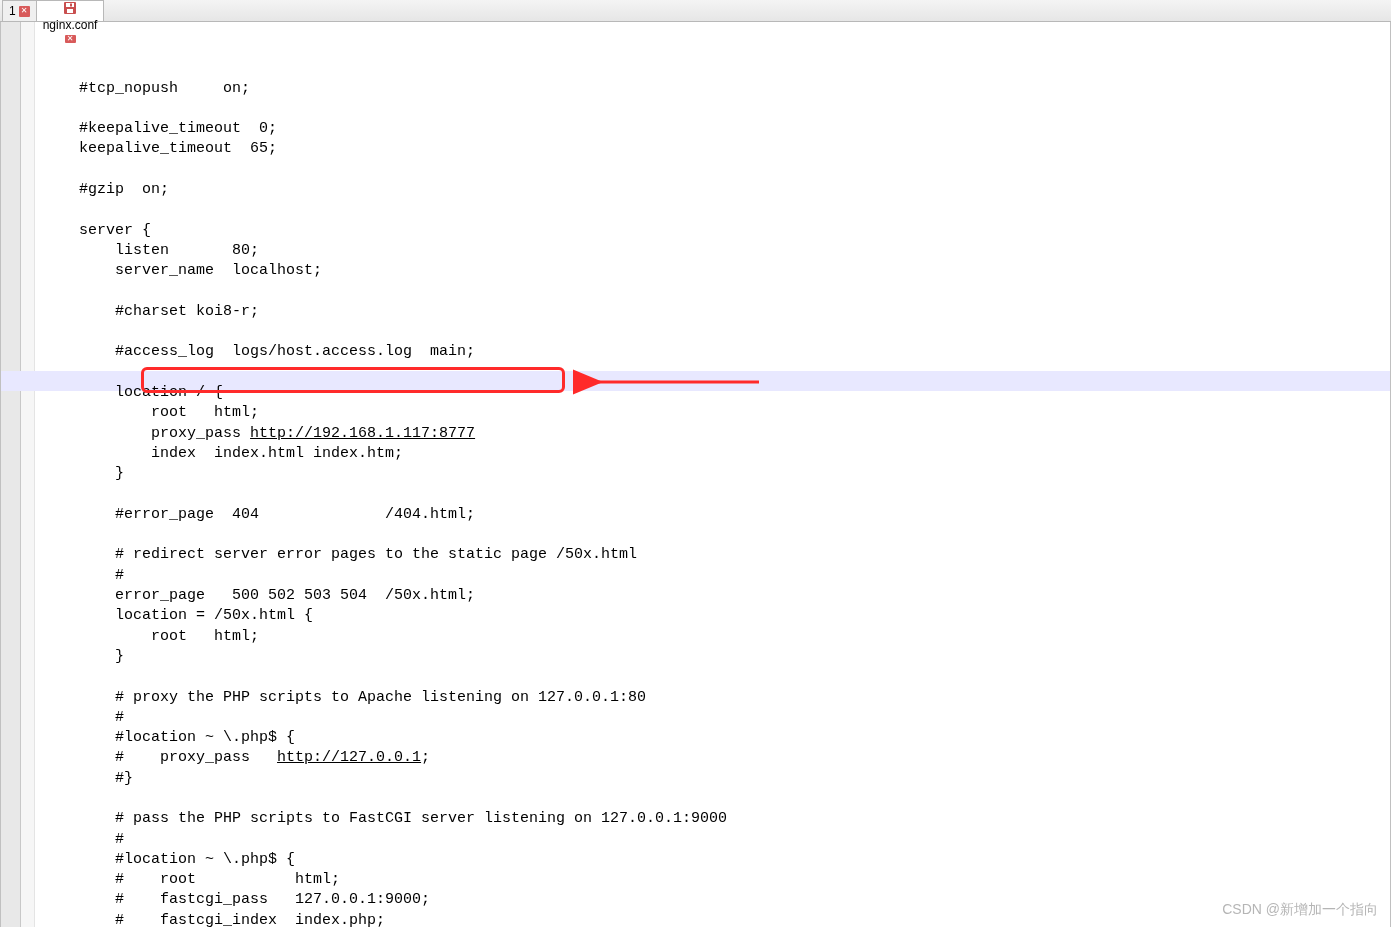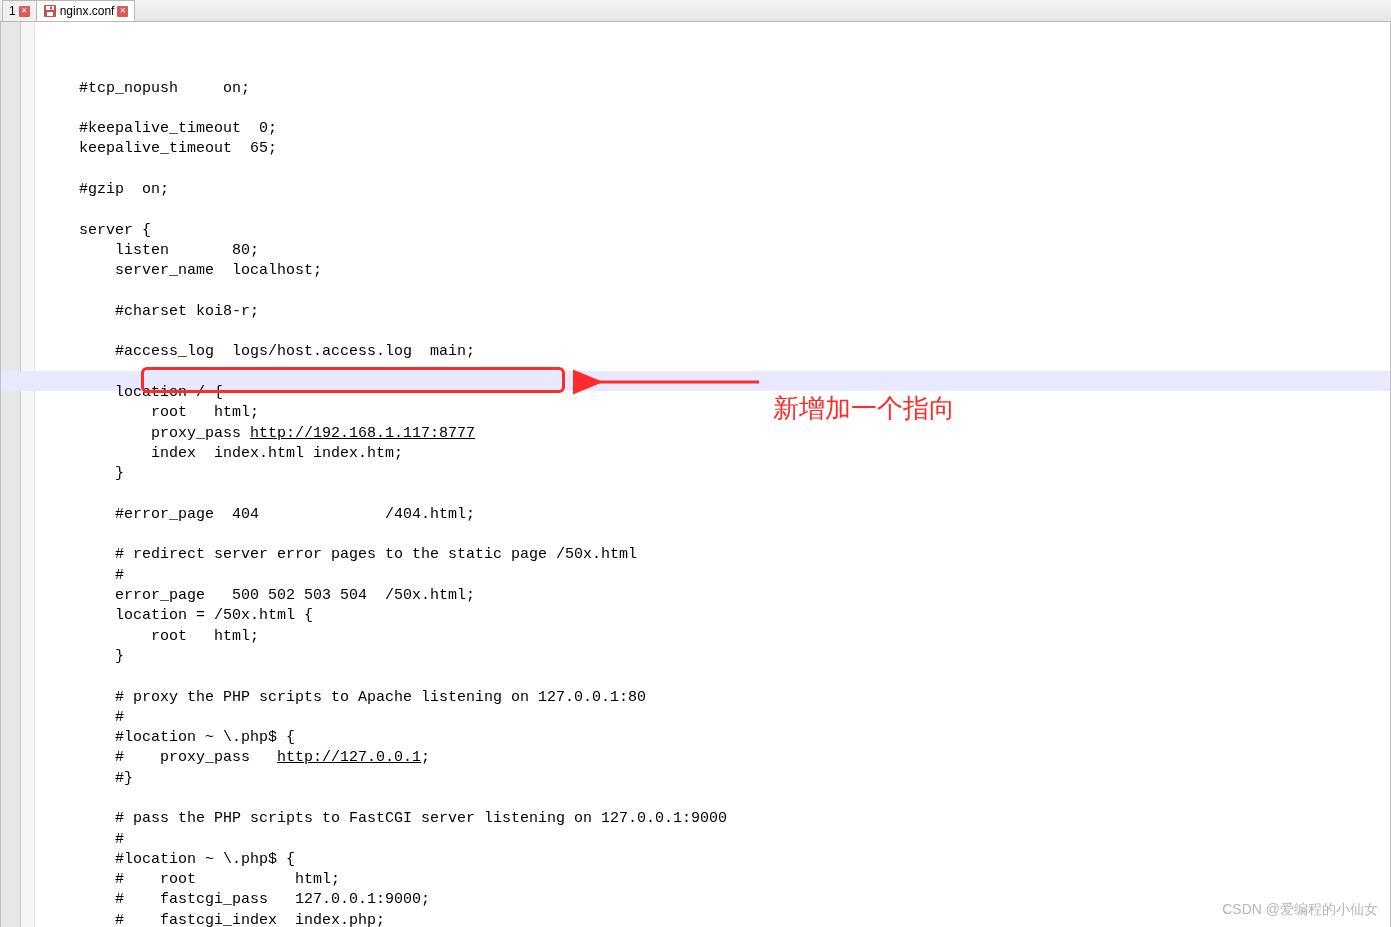--- a/index.html
+++ b/index.html
@@ -23,21 +23,21 @@
   padding: 0 6px;
   border: 1px solid #b8b8b8;
   border-bottom: none;
   background: #f0f0f0;
   margin-right: -1px;
   font-size: 12px;
   font-family: "SimSun", "NSimSun", sans-serif;
   cursor: pointer;
   gap: 3px;
 }
-.tab.active { background: #fff; }
+.tab.active { background: #fff; flex-direction: column; }
 .tab .disk-icon {
   width: 14px; height: 14px;
   display: inline-flex;
 }
 .tab .close-x {
   display: inline-flex; align-items: center; justify-content: center;
   width: 11px; height: 11px;
   background: #d85a5a;
   color: #fff;
   font-size: 8px;
@@ -148,16 +148,15 @@
 
   <svg class="arrow" style="left:572px; top:calc(4px + 17*20.3px - 3px); width:190px; height:28px;">
     <defs>
       <marker id="ah" markerWidth="12" markerHeight="10" refX="2" refY="5" orient="auto">
         <path d="M12,0 L0,5 L12,10 Z" fill="#ff2a2a"></path>
       </marker>
     </defs>
     <line x1="186" y1="14" x2="24" y2="14" stroke="#ff2a2a" stroke-width="3" marker-end="url(#ah)"></line>
   </svg>
 
-  <div class="annot" style="left:772px; top:calc(4px + 17*20.3px + 20px);">新增加一个指向</div>
 
-  <div class="watermark">CSDN @爱编程的小仙女</div>
+  <div class="watermark">CSDN @新增加一个指向</div>
 </div>
 
 </body></html>

